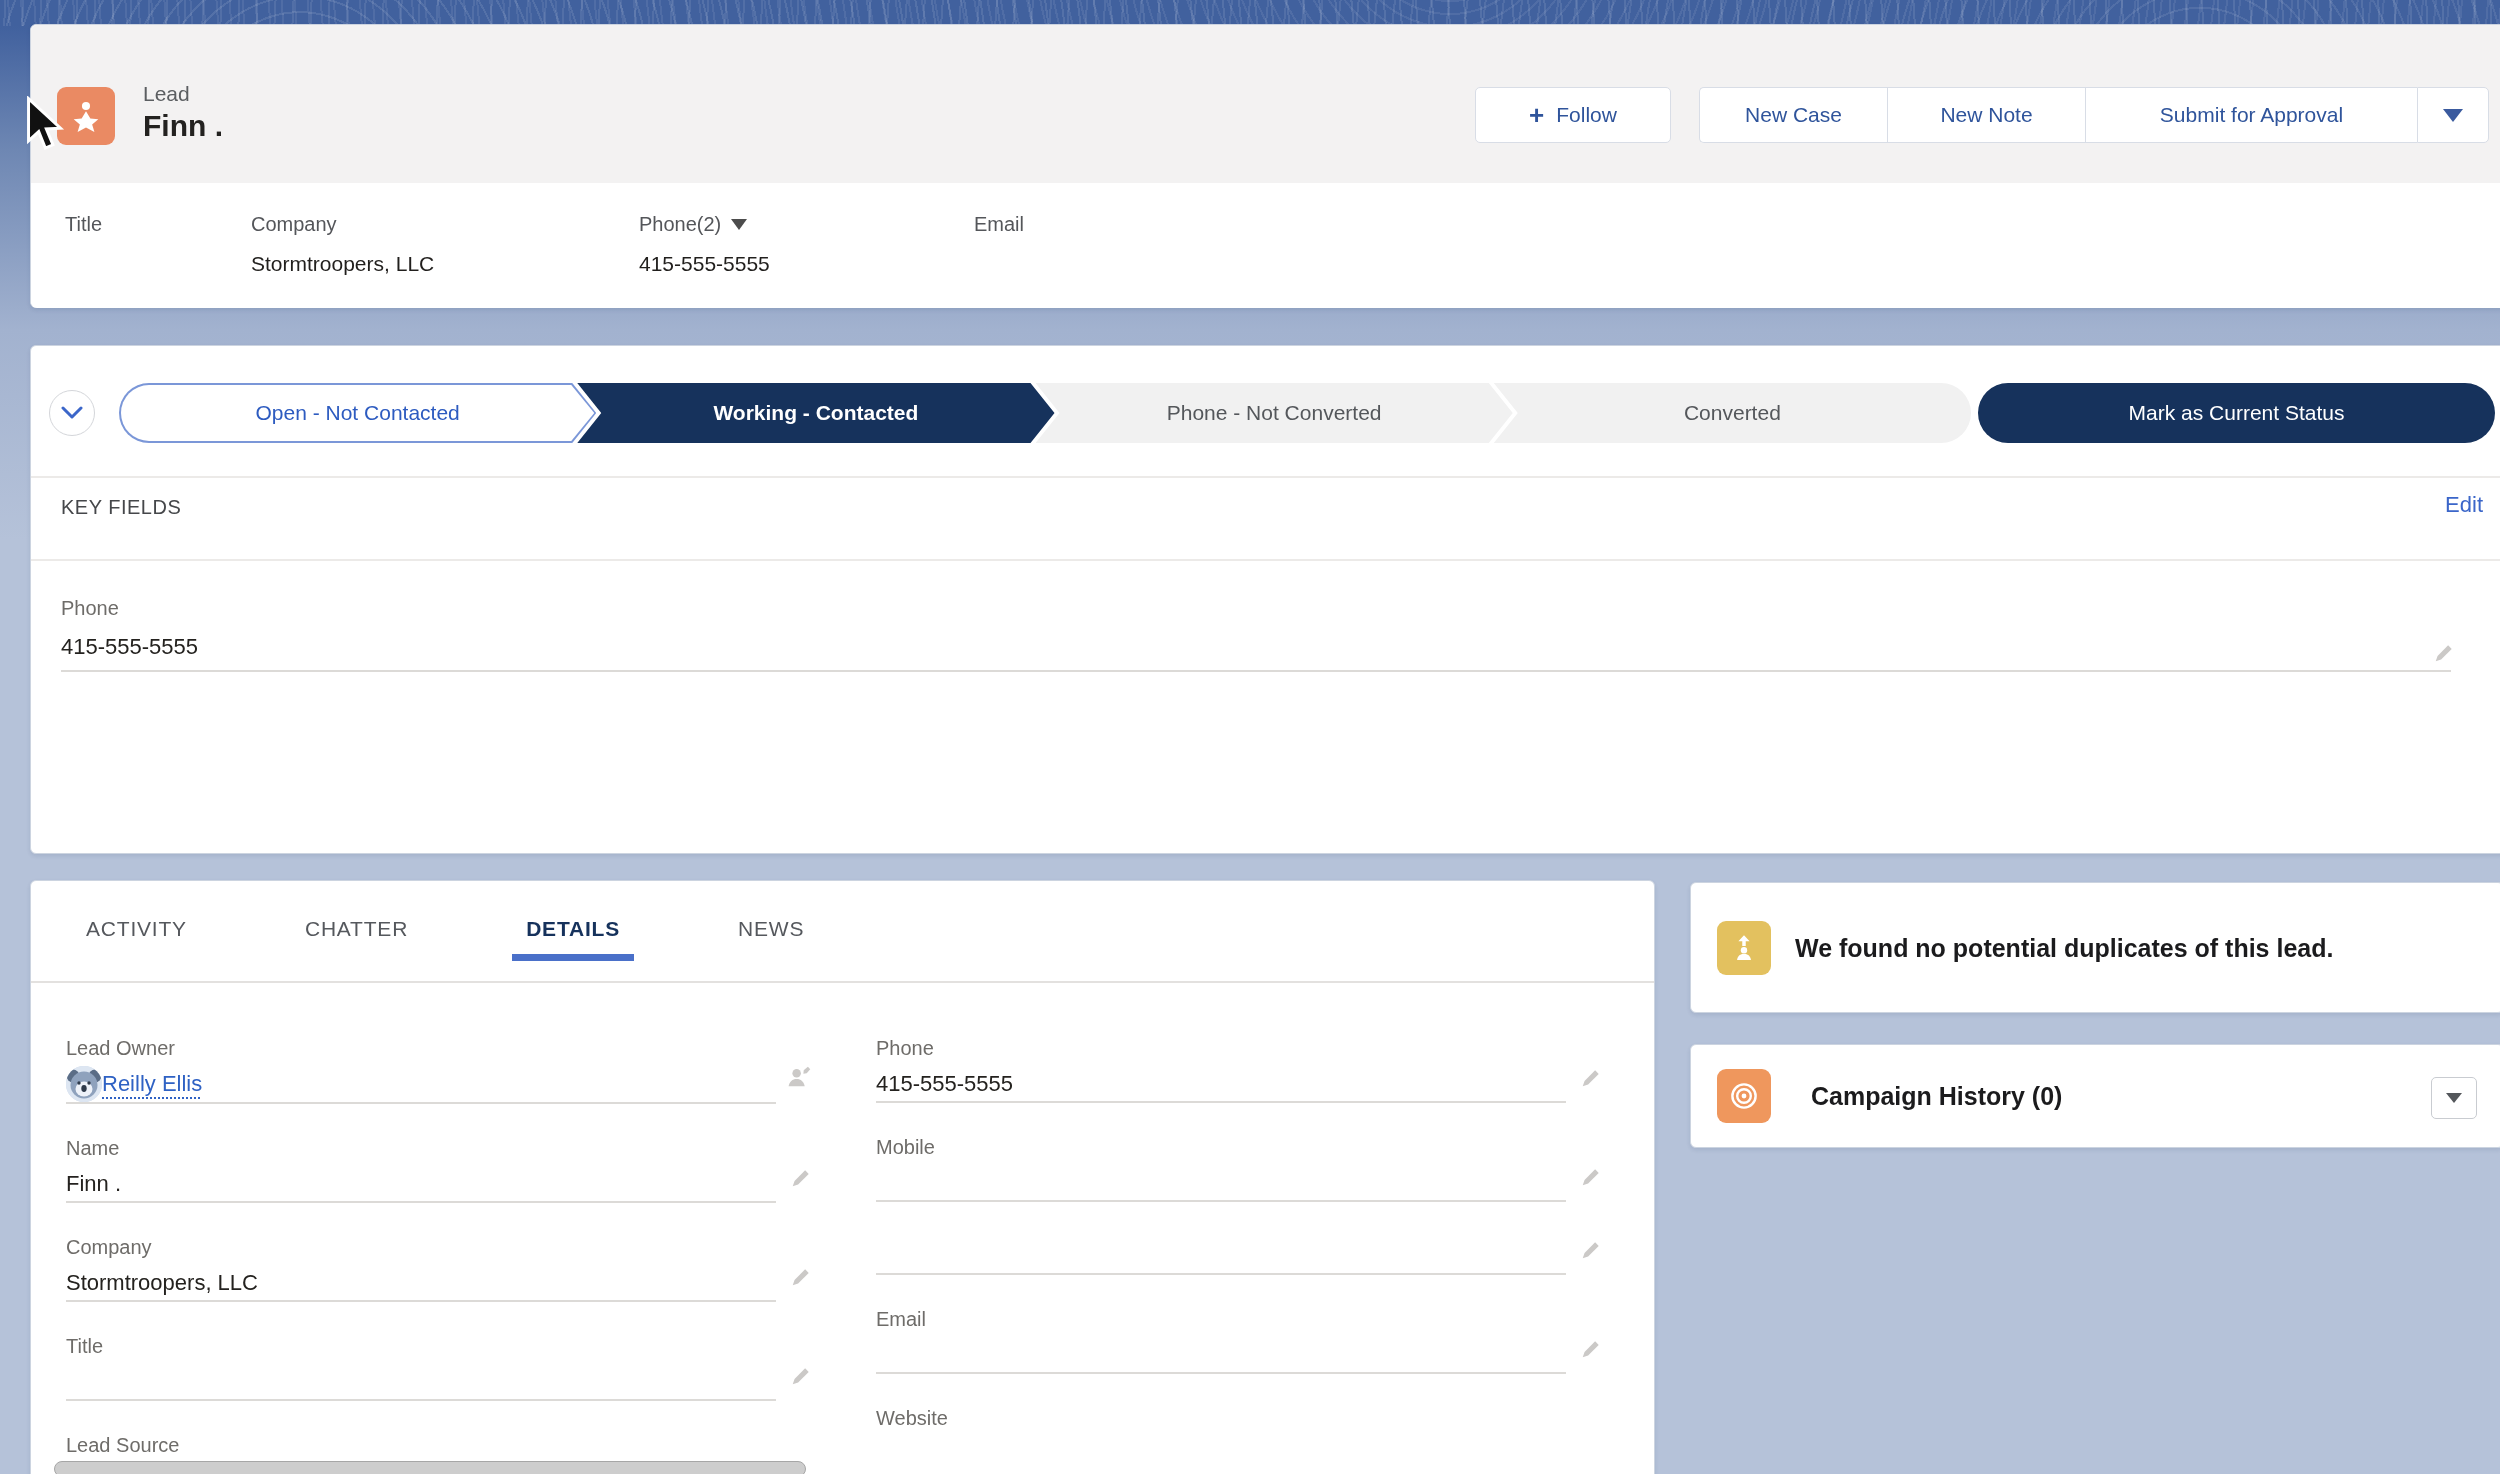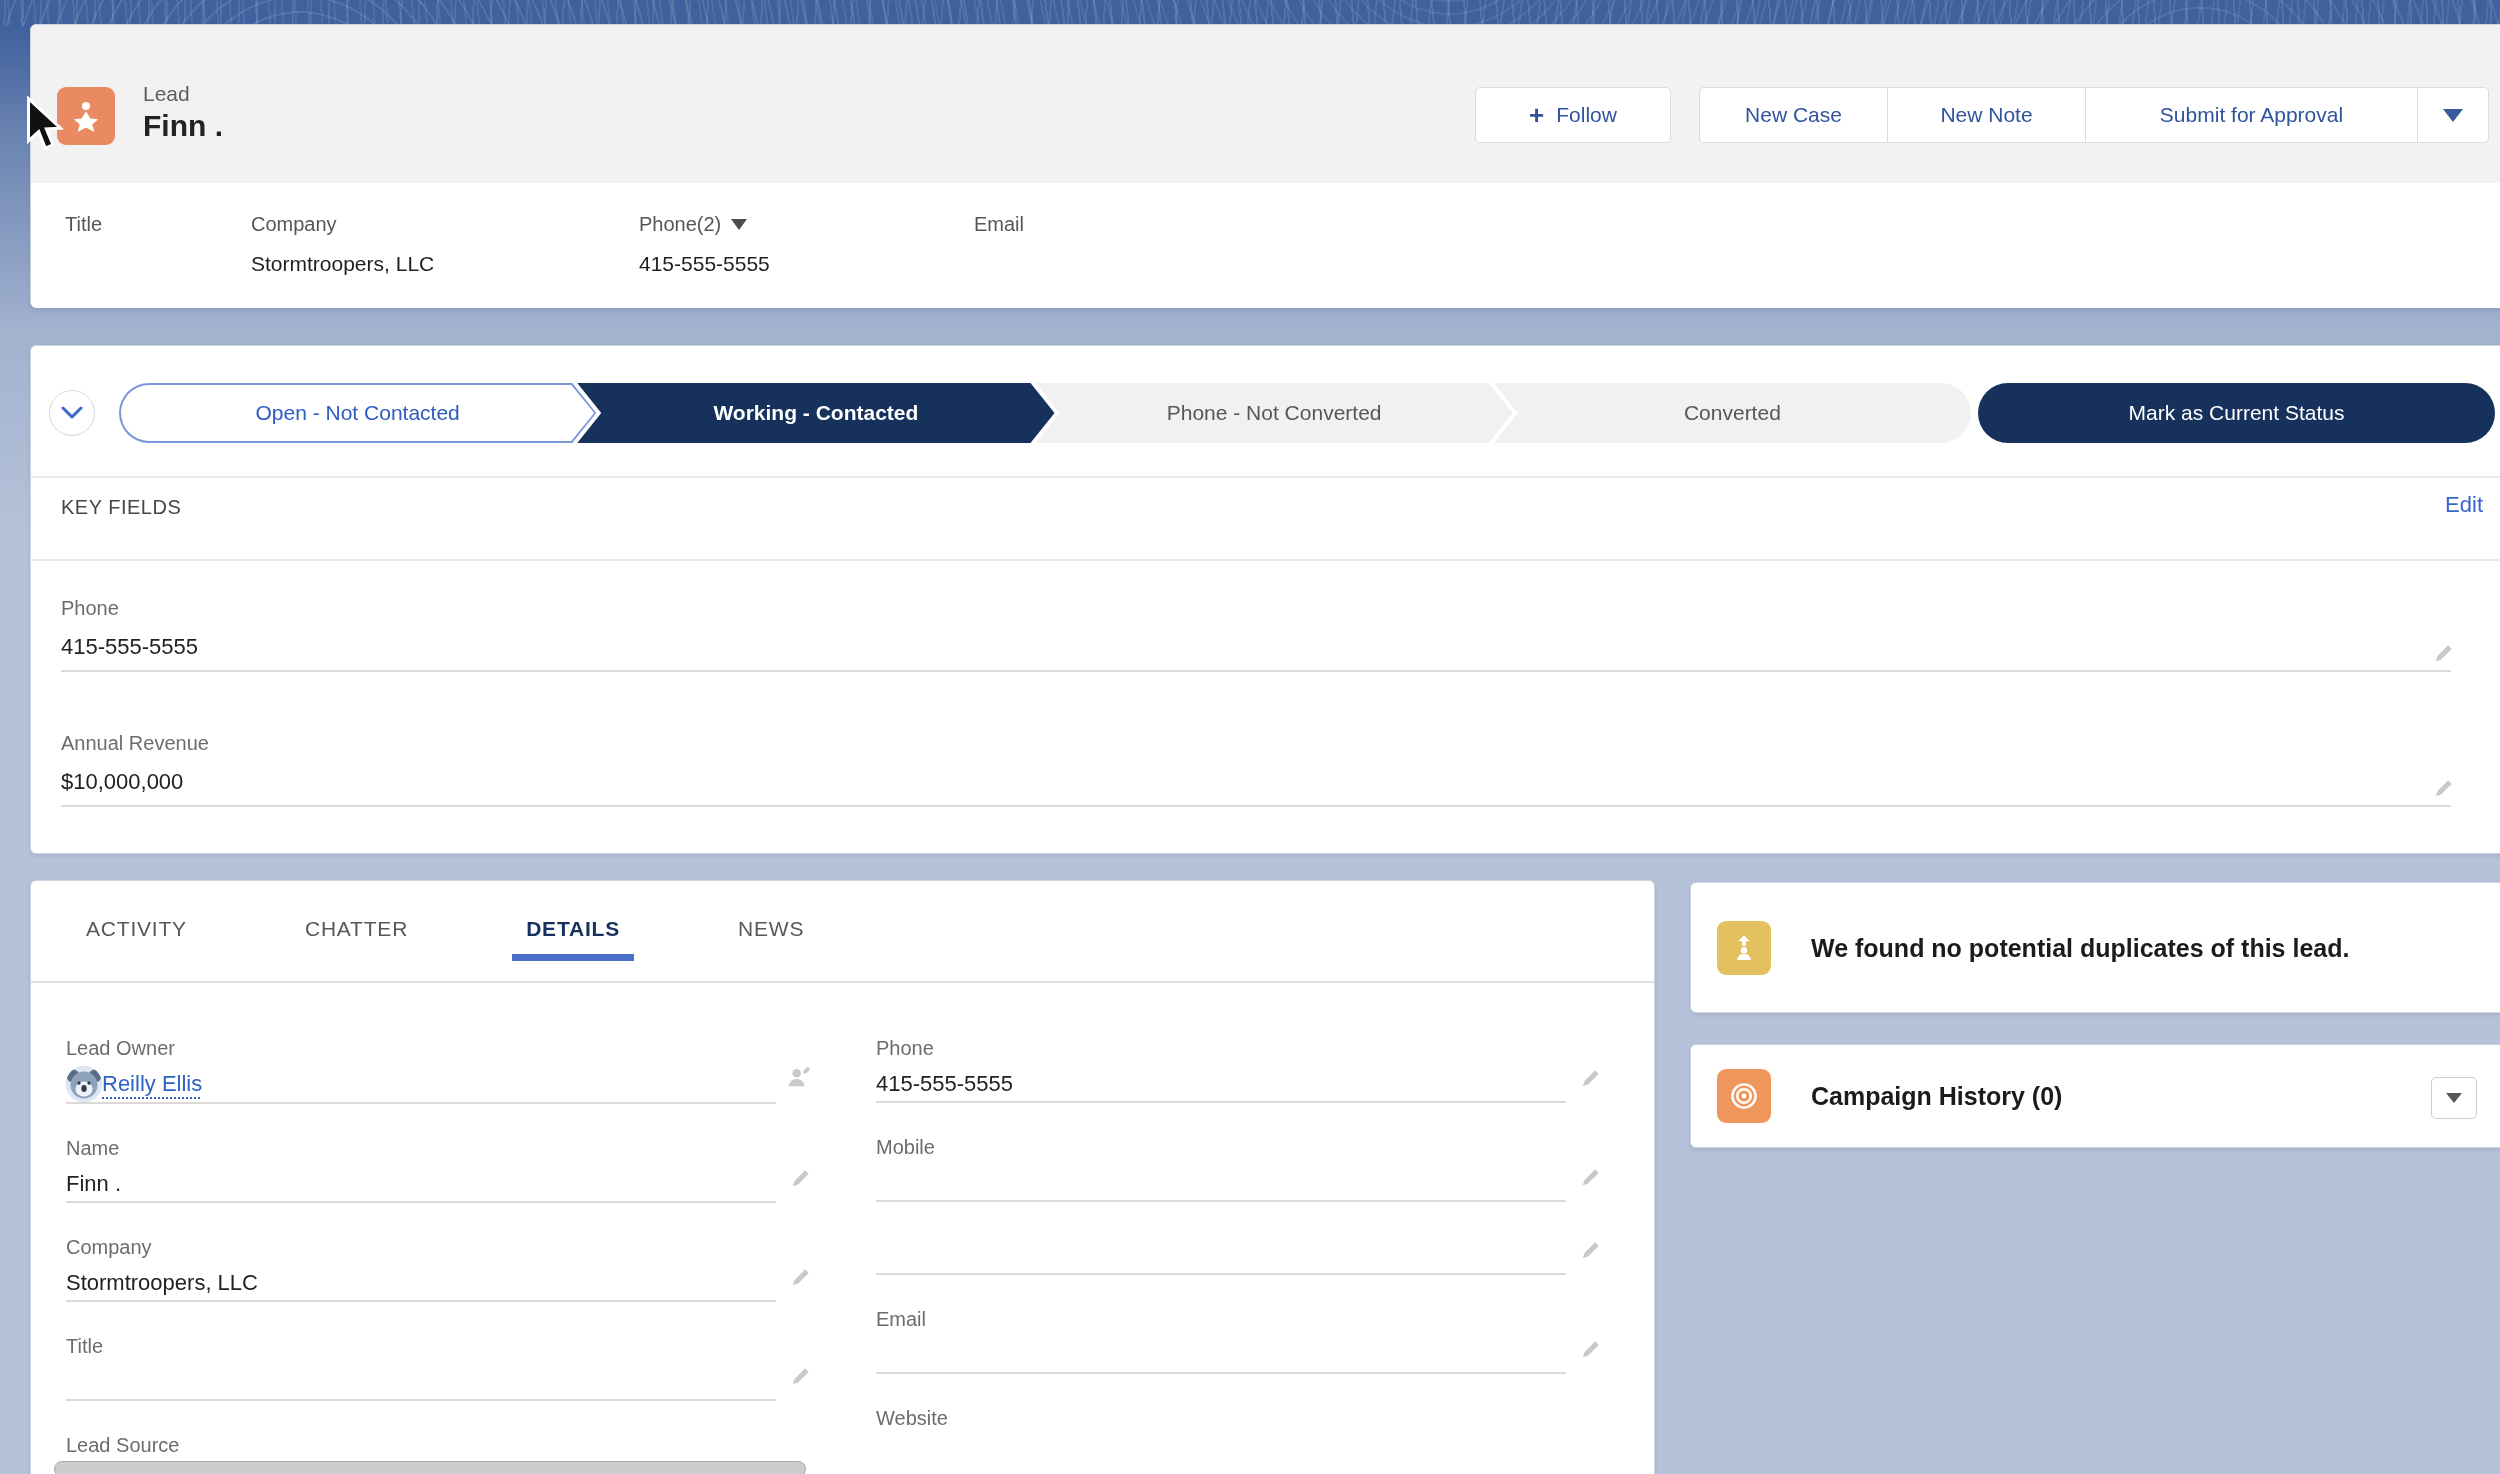--- a/index.html
+++ b/index.html
@@ -93,21 +93,21 @@
   .fline { border-bottom:2px solid #dcdad7; }
   .fgroup .pencil { right:-36px; bottom:10px; }
   .owner-row { }
   .owner-link { font-size:22px; color:#2f62c4; text-decoration:underline dotted; text-underline-offset:6px; cursor:pointer; }
   .avatar { width:36px; height:36px; border-radius:50%; overflow:hidden; background:#cfdaeb; flex:0 0 36px; }
 
   
   .dup-card { left:1690px; top:882px; width:814px; height:131px; display:flex; align-items:center; }
   .sq-icon { width:54px; height:54px; border-radius:9px; display:flex; align-items:center; justify-content:center; flex:0 0 54px; }
   .dup-icon { background:#e3c15f; margin-left:26px; }
-  .dup-text { font-size:25px; font-weight:bold; color:#1b1b1d; line-height:34px; margin-left:40px; width:660px; }
+  .dup-text { font-size:25px; font-weight:bold; color:#1b1b1d; line-height:34px; margin-left:24px; width:660px; }
   .camp-card { left:1690px; top:1044px; width:814px; height:104px; display:flex; align-items:center; }
   .camp-icon { background:#ef975d; margin-left:26px; }
   .camp-title { font-size:25px; font-weight:bold; color:#1b1b1d; margin-left:40px; }
   .camp-dd { position:absolute; right:26px; top:32px; width:46px; height:42px; background:#fff; border:1px solid #c9ccd1;
     border-radius:5px; display:flex; align-items:center; justify-content:center; cursor:pointer; }
   .camp-dd .t { width:0; height:0; border-left:8px solid transparent; border-right:8px solid transparent; border-top:10px solid #54575b; }
 
   
   .hscroll { position:absolute; left:54px; top:1461px; width:752px; height:16px; background:#cdcdcd;
     border:1px solid #a6a6a6; border-radius:8px; }
@@ -192,30 +192,20 @@
   <button class="mark-btn">Mark as Current Status</button>
 
   <div class="divider div-1"></div>
   <div class="kf-head">KEY FIELDS</div>
   <a class="kf-edit">Edit</a>
   <div class="divider div-2"></div>
 
   <div class="kf-group kf-1">
     <div class="kf-label">Phone</div>
     <div class="kf-value">415-555-5555</div>
-    <div class="kf-line"></div>
-    <span class="pencil">
-      <svg width="22" height="22" viewBox="0 0 16 16">
-          <path d="M2 14l1.3-3.9L11 2.4l2.6 2.6-7.7 7.7L2 14z" fill="#cbc9c7"></path>
-        </svg>
-    </span>
-  </div>
-  <div class="kf-group kf-2">
-    <div class="kf-label">Annual Revenue</div>
-    <div class="kf-value">$10,000,000</div>
     <div class="kf-line"></div>
     <span class="pencil">
       <svg width="22" height="22" viewBox="0 0 16 16">
           <path d="M2 14l1.3-3.9L11 2.4l2.6 2.6-7.7 7.7L2 14z" fill="#cbc9c7"></path>
         </svg>
     </span>
   </div>
 </div>
 
 <div class="card details-card">

